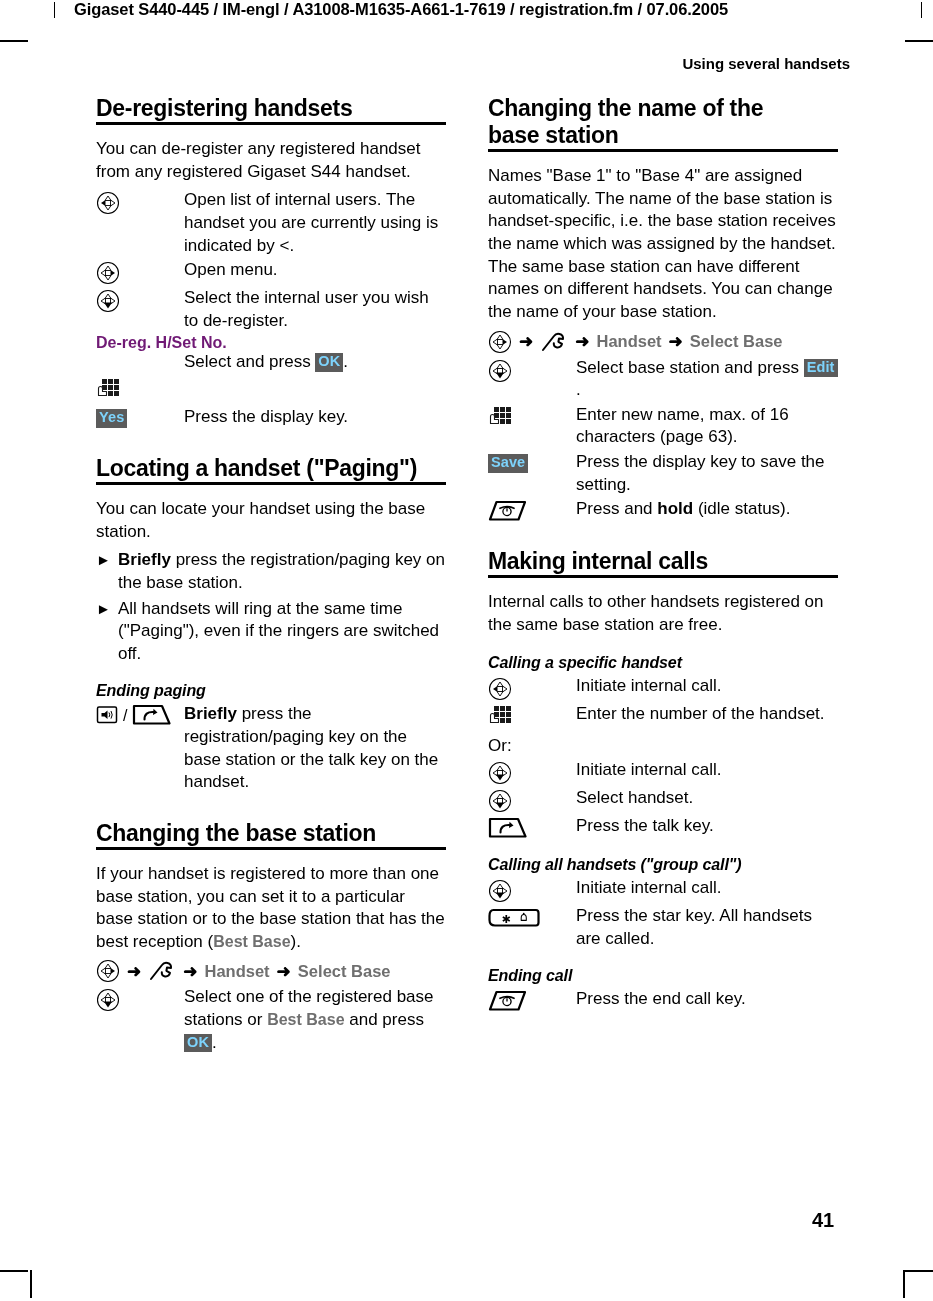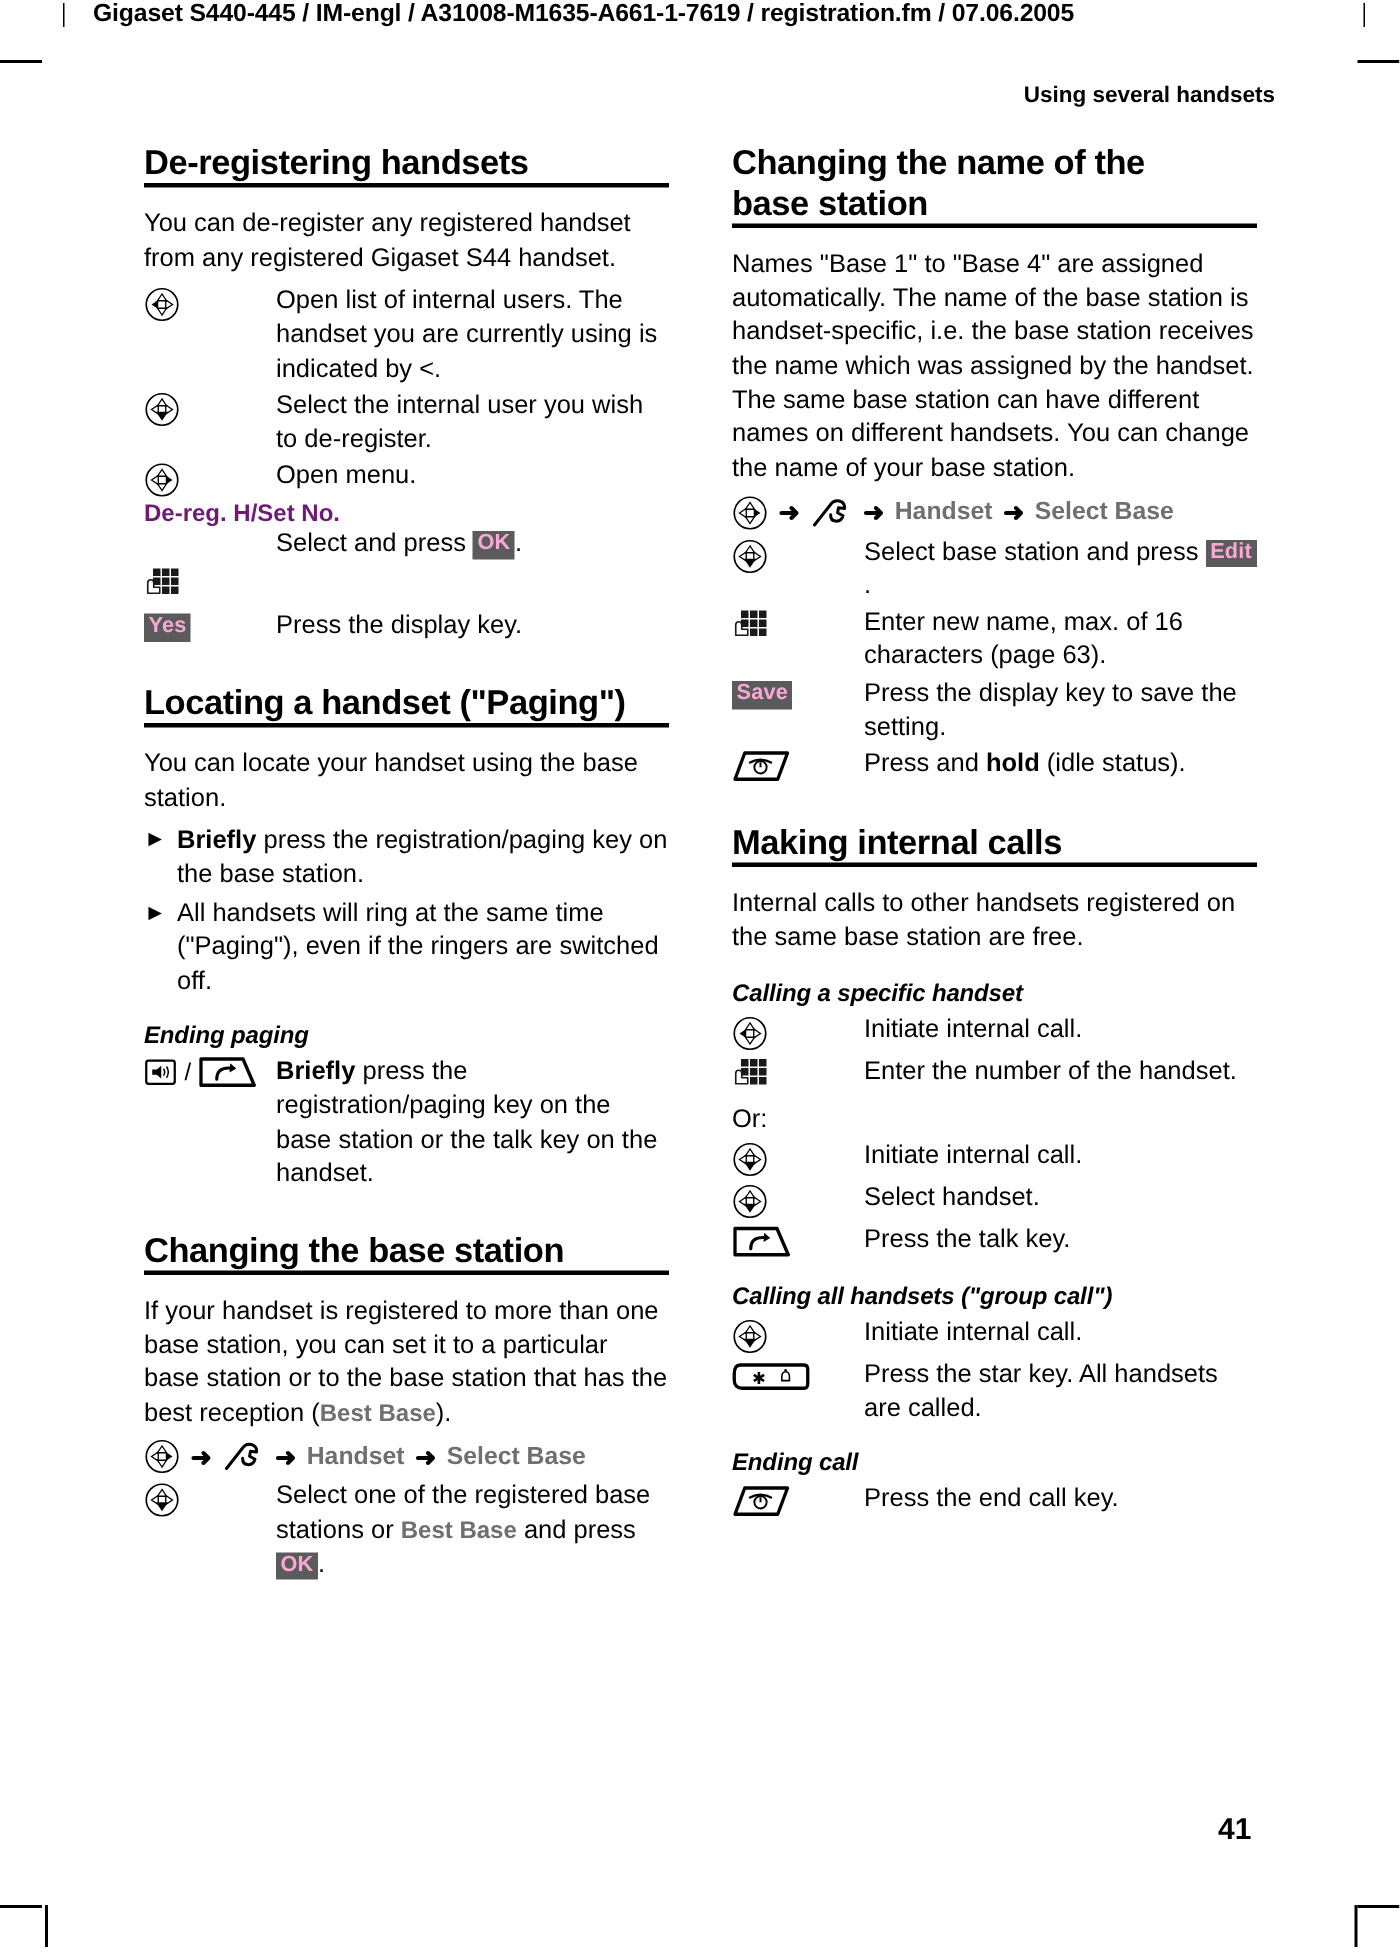--- a/index.html
+++ b/index.html
@@ -12,21 +12,21 @@
   }
   .page { position: relative; width: 933px; height: 1301px; }
 
   
   .crop { position: absolute; background: #000; }
   .crop-h { width: 28px; height: 2px; }
   .crop-v { width: 2px; height: 28px; }
 
   
   .runhead {
-    position: absolute; top: 0px; left: 4px; width: 838px; height: 30px;
+    position: absolute; top: 0px; left: 16px; width: 838px; height: 30px;
   }
   .runhead-text {
     position: absolute; left: 58px; top: 0px;
     font-size: 16.5px; font-weight: 700; letter-spacing: -0.1px;
     white-space: nowrap;
     font-family: "Liberation Sans", sans-serif;
   }
   .runhead-tick-l { position: absolute; left: 38px; top: 2px; width: 1px; height: 16px; background: #000; }
   .runhead-tick-r { position: absolute; left: 905px; top: 2px; width: 1px; height: 16px; background: #000; }
 
@@ -97,21 +97,21 @@
   .menupath {
     display: flex; align-items: center; gap: 7px;
     margin-top: 5px; margin-bottom: 3px;
     font-size: 16.5px; font-weight: 700; color: #6f6f6f;
   }
   .menupath .arrow { color: #000; font-size: 17px; line-height: 1; }
 
   
   .dkey {
     display: inline-block;
-    background: #5b5b5b; color: #f9a8d4;
+    background: #5b5b5b; color: #7dd3fc;
     font-size: 14.5px; font-weight: 700;
     padding: 1px 3px 2px 3px;
     line-height: 1.08;
     vertical-align: 1px;
     letter-spacing: 0.1px;
   }
   .dkey-cell { margin-top: 1px; }
 
   .grey { color: #6f6f6f; font-weight: 700; font-size: 16px; }
   b.bold { font-weight: 700; }
@@ -161,40 +161,40 @@
             <polygon points="12,19 9,14.5 15,14.5" fill="none" stroke="#000" stroke-width="0.9"></polygon>
           </svg>
         </div>
         <div class="desc">Open list of internal users. The handset you are currently using is indicated by &lt;.</div>
       </div>
 
       <div class="step">
         <div class="icon-cell">
           <svg class="ic" width="24" height="24" viewBox="0 0 24 24">
             <circle cx="12" cy="12" r="10.5" fill="#fff" stroke="#000" stroke-width="1.1"></circle>
+            <polygon points="19,12 14.5,9 14.5,15" fill="#000"></polygon>
+            <polygon points="5,12 9.5,9 9.5,15" fill="none" stroke="#000" stroke-width="0.9"></polygon>
+            <polygon points="12,5 9,9.5 15,9.5" fill="none" stroke="#000" stroke-width="0.9"></polygon>
+            <polygon points="12,19 9,14.5 15,14.5" fill="none" stroke="#000" stroke-width="0.9"></polygon>
+          </svg>
+        </div>
+        <div class="desc">Open menu.</div>
+      </div>
+
+      <div class="step">
+        <div class="icon-cell">
+          <svg class="ic" width="24" height="24" viewBox="0 0 24 24">
+            <circle cx="12" cy="12" r="10.5" fill="#fff" stroke="#000" stroke-width="1.1"></circle>
             <polygon points="12,19.5 8,13.5 16,13.5" fill="#000"></polygon>
             <polygon points="5,12 9.5,9 9.5,15" fill="none" stroke="#000" stroke-width="0.9"></polygon>
             <polygon points="19,12 14.5,9 14.5,15" fill="none" stroke="#000" stroke-width="0.9"></polygon>
             <polygon points="12,5 9,9.5 15,9.5" fill="none" stroke="#000" stroke-width="0.9"></polygon>
           </svg>
         </div>
         <div class="desc">Select the internal user you wish to de-register.</div>
-      </div>
-
-      <div class="step">
-        <div class="icon-cell">
-          <svg class="ic" width="24" height="24" viewBox="0 0 24 24">
-            <circle cx="12" cy="12" r="10.5" fill="#fff" stroke="#000" stroke-width="1.1"></circle>
-            <polygon points="19,12 14.5,9 14.5,15" fill="#000"></polygon>
-            <polygon points="5,12 9.5,9 9.5,15" fill="none" stroke="#000" stroke-width="0.9"></polygon>
-            <polygon points="12,5 9,9.5 15,9.5" fill="none" stroke="#000" stroke-width="0.9"></polygon>
-            <polygon points="12,19 9,14.5 15,14.5" fill="none" stroke="#000" stroke-width="0.9"></polygon>
-          </svg>
-        </div>
-        <div class="desc">Open menu.</div>
       </div>
 
       <div class="step-full">De-reg. H/Set No.</div>
 
       <div class="step">
         <div class="icon-cell"></div>
         <div class="desc"><span>Select and press </span><span class="dkey">OK</span><span>.</span></div>
       </div>
 
       <div class="step">

